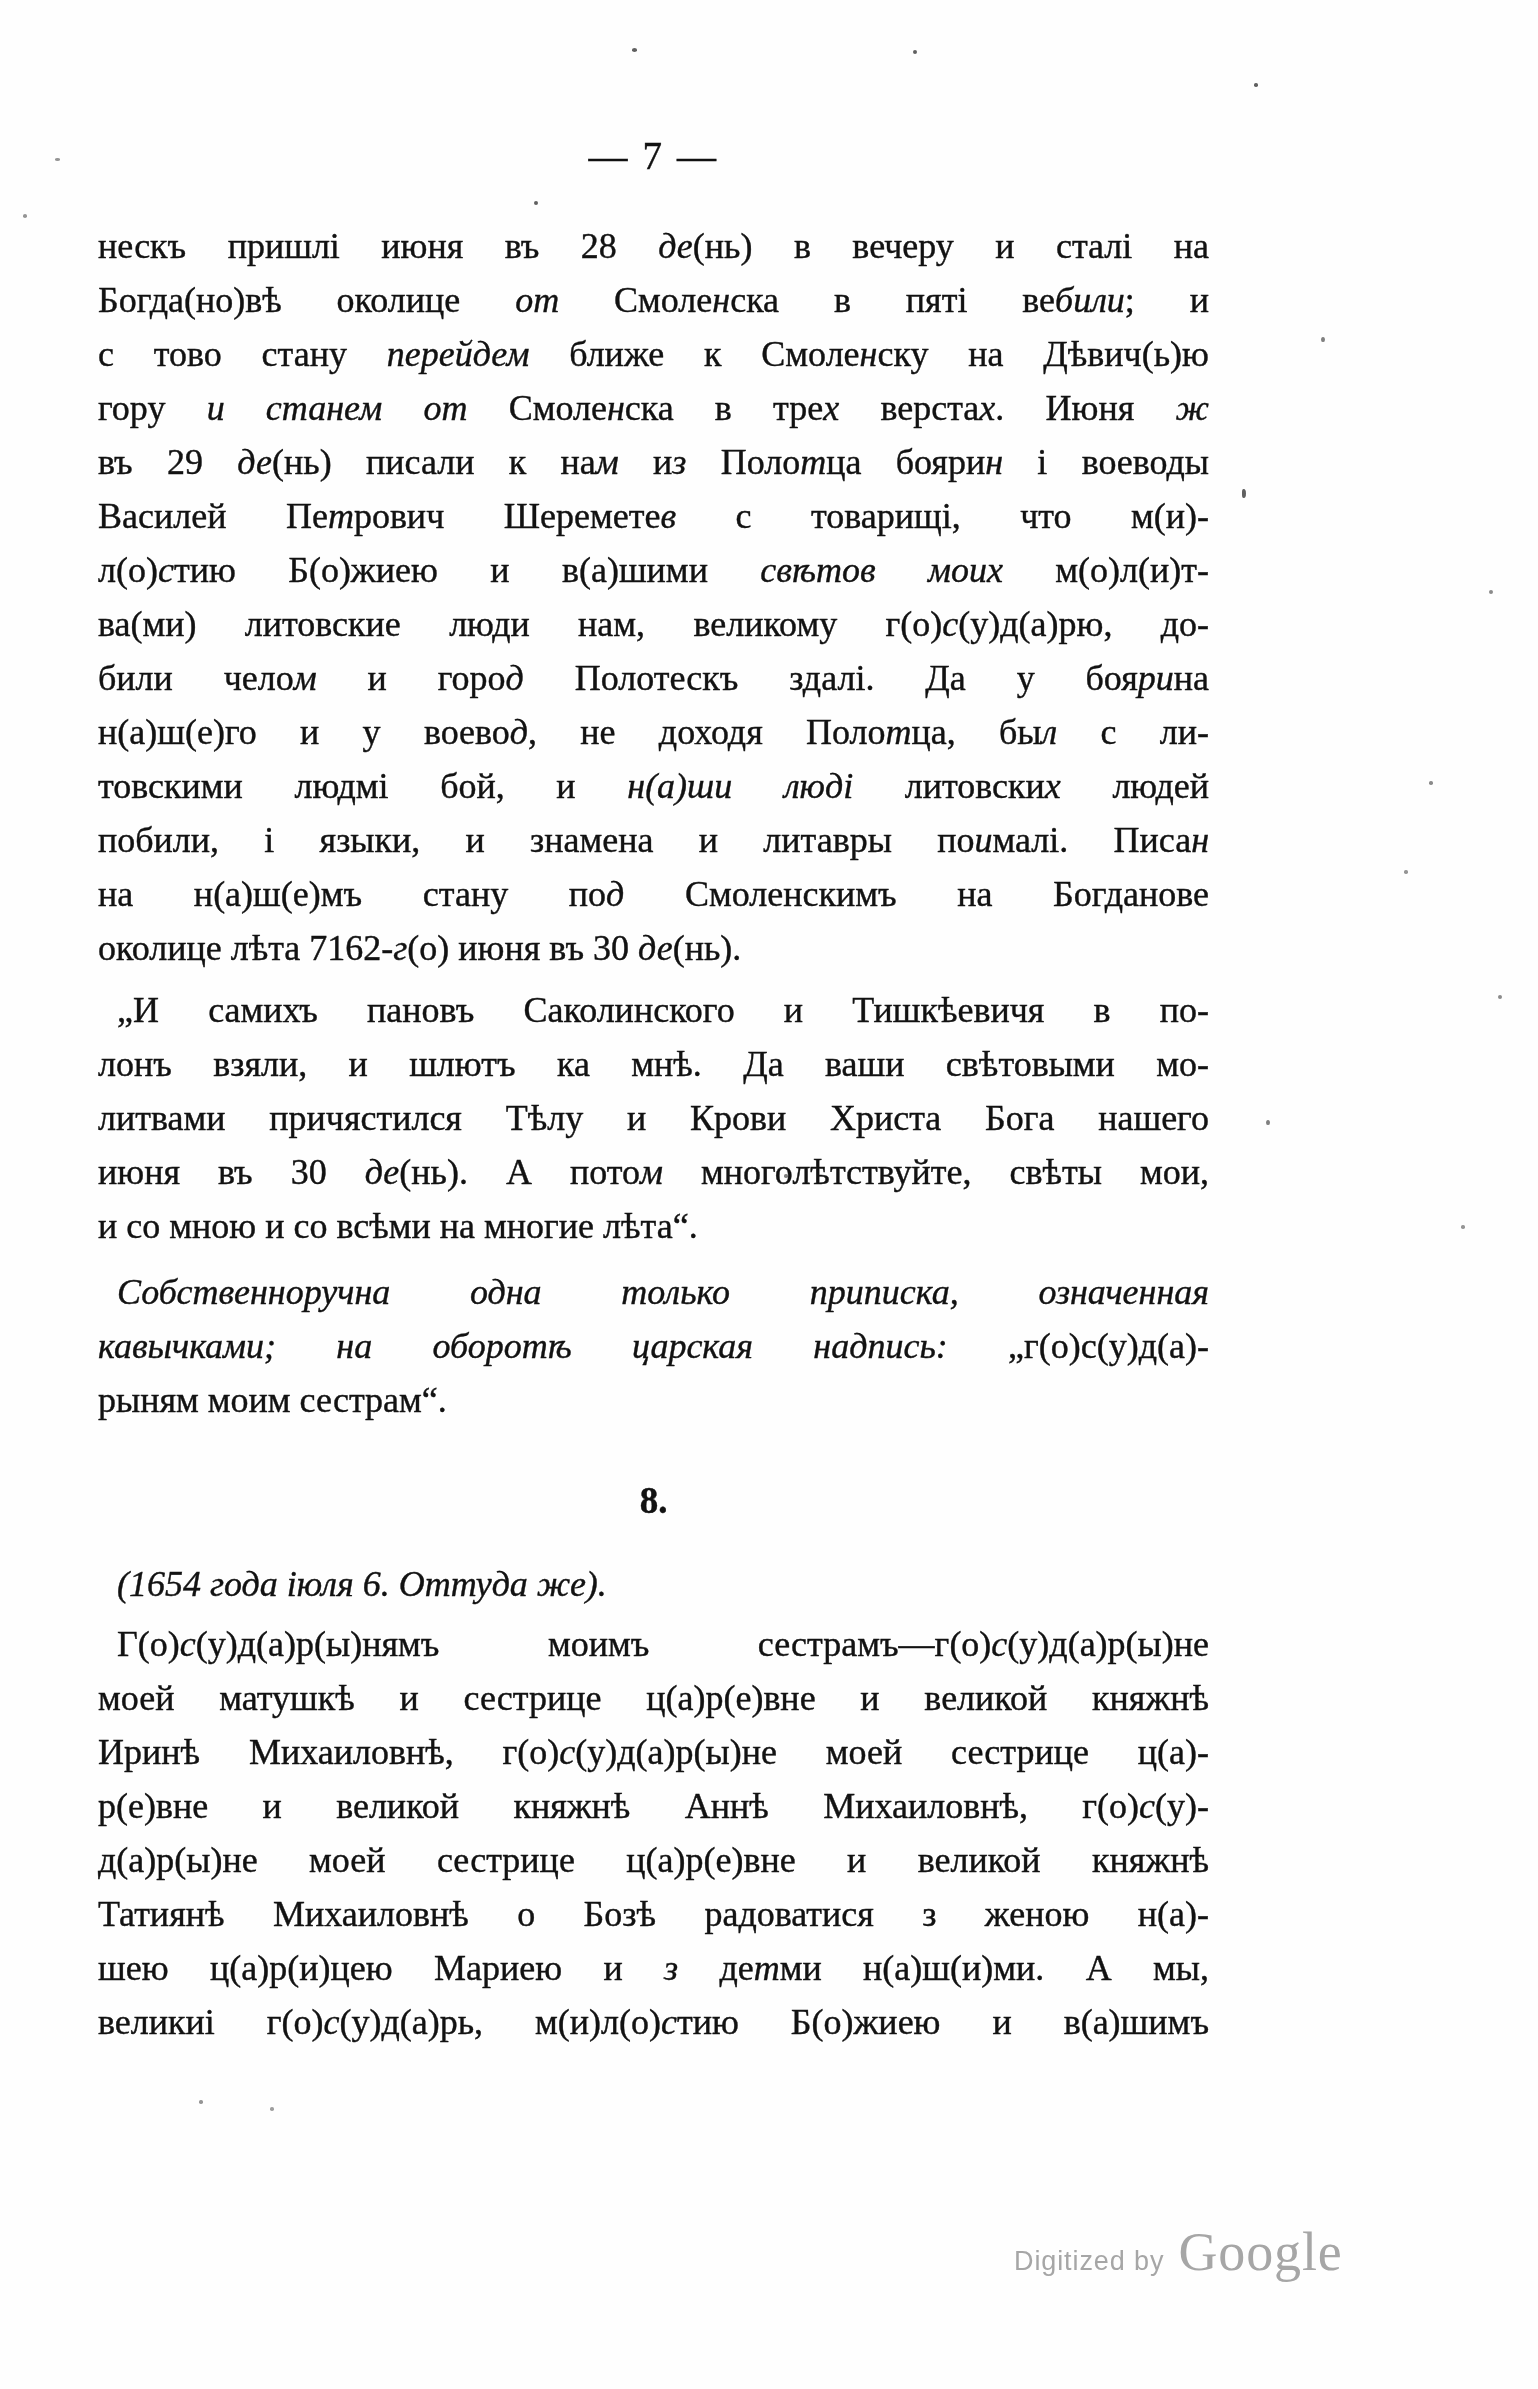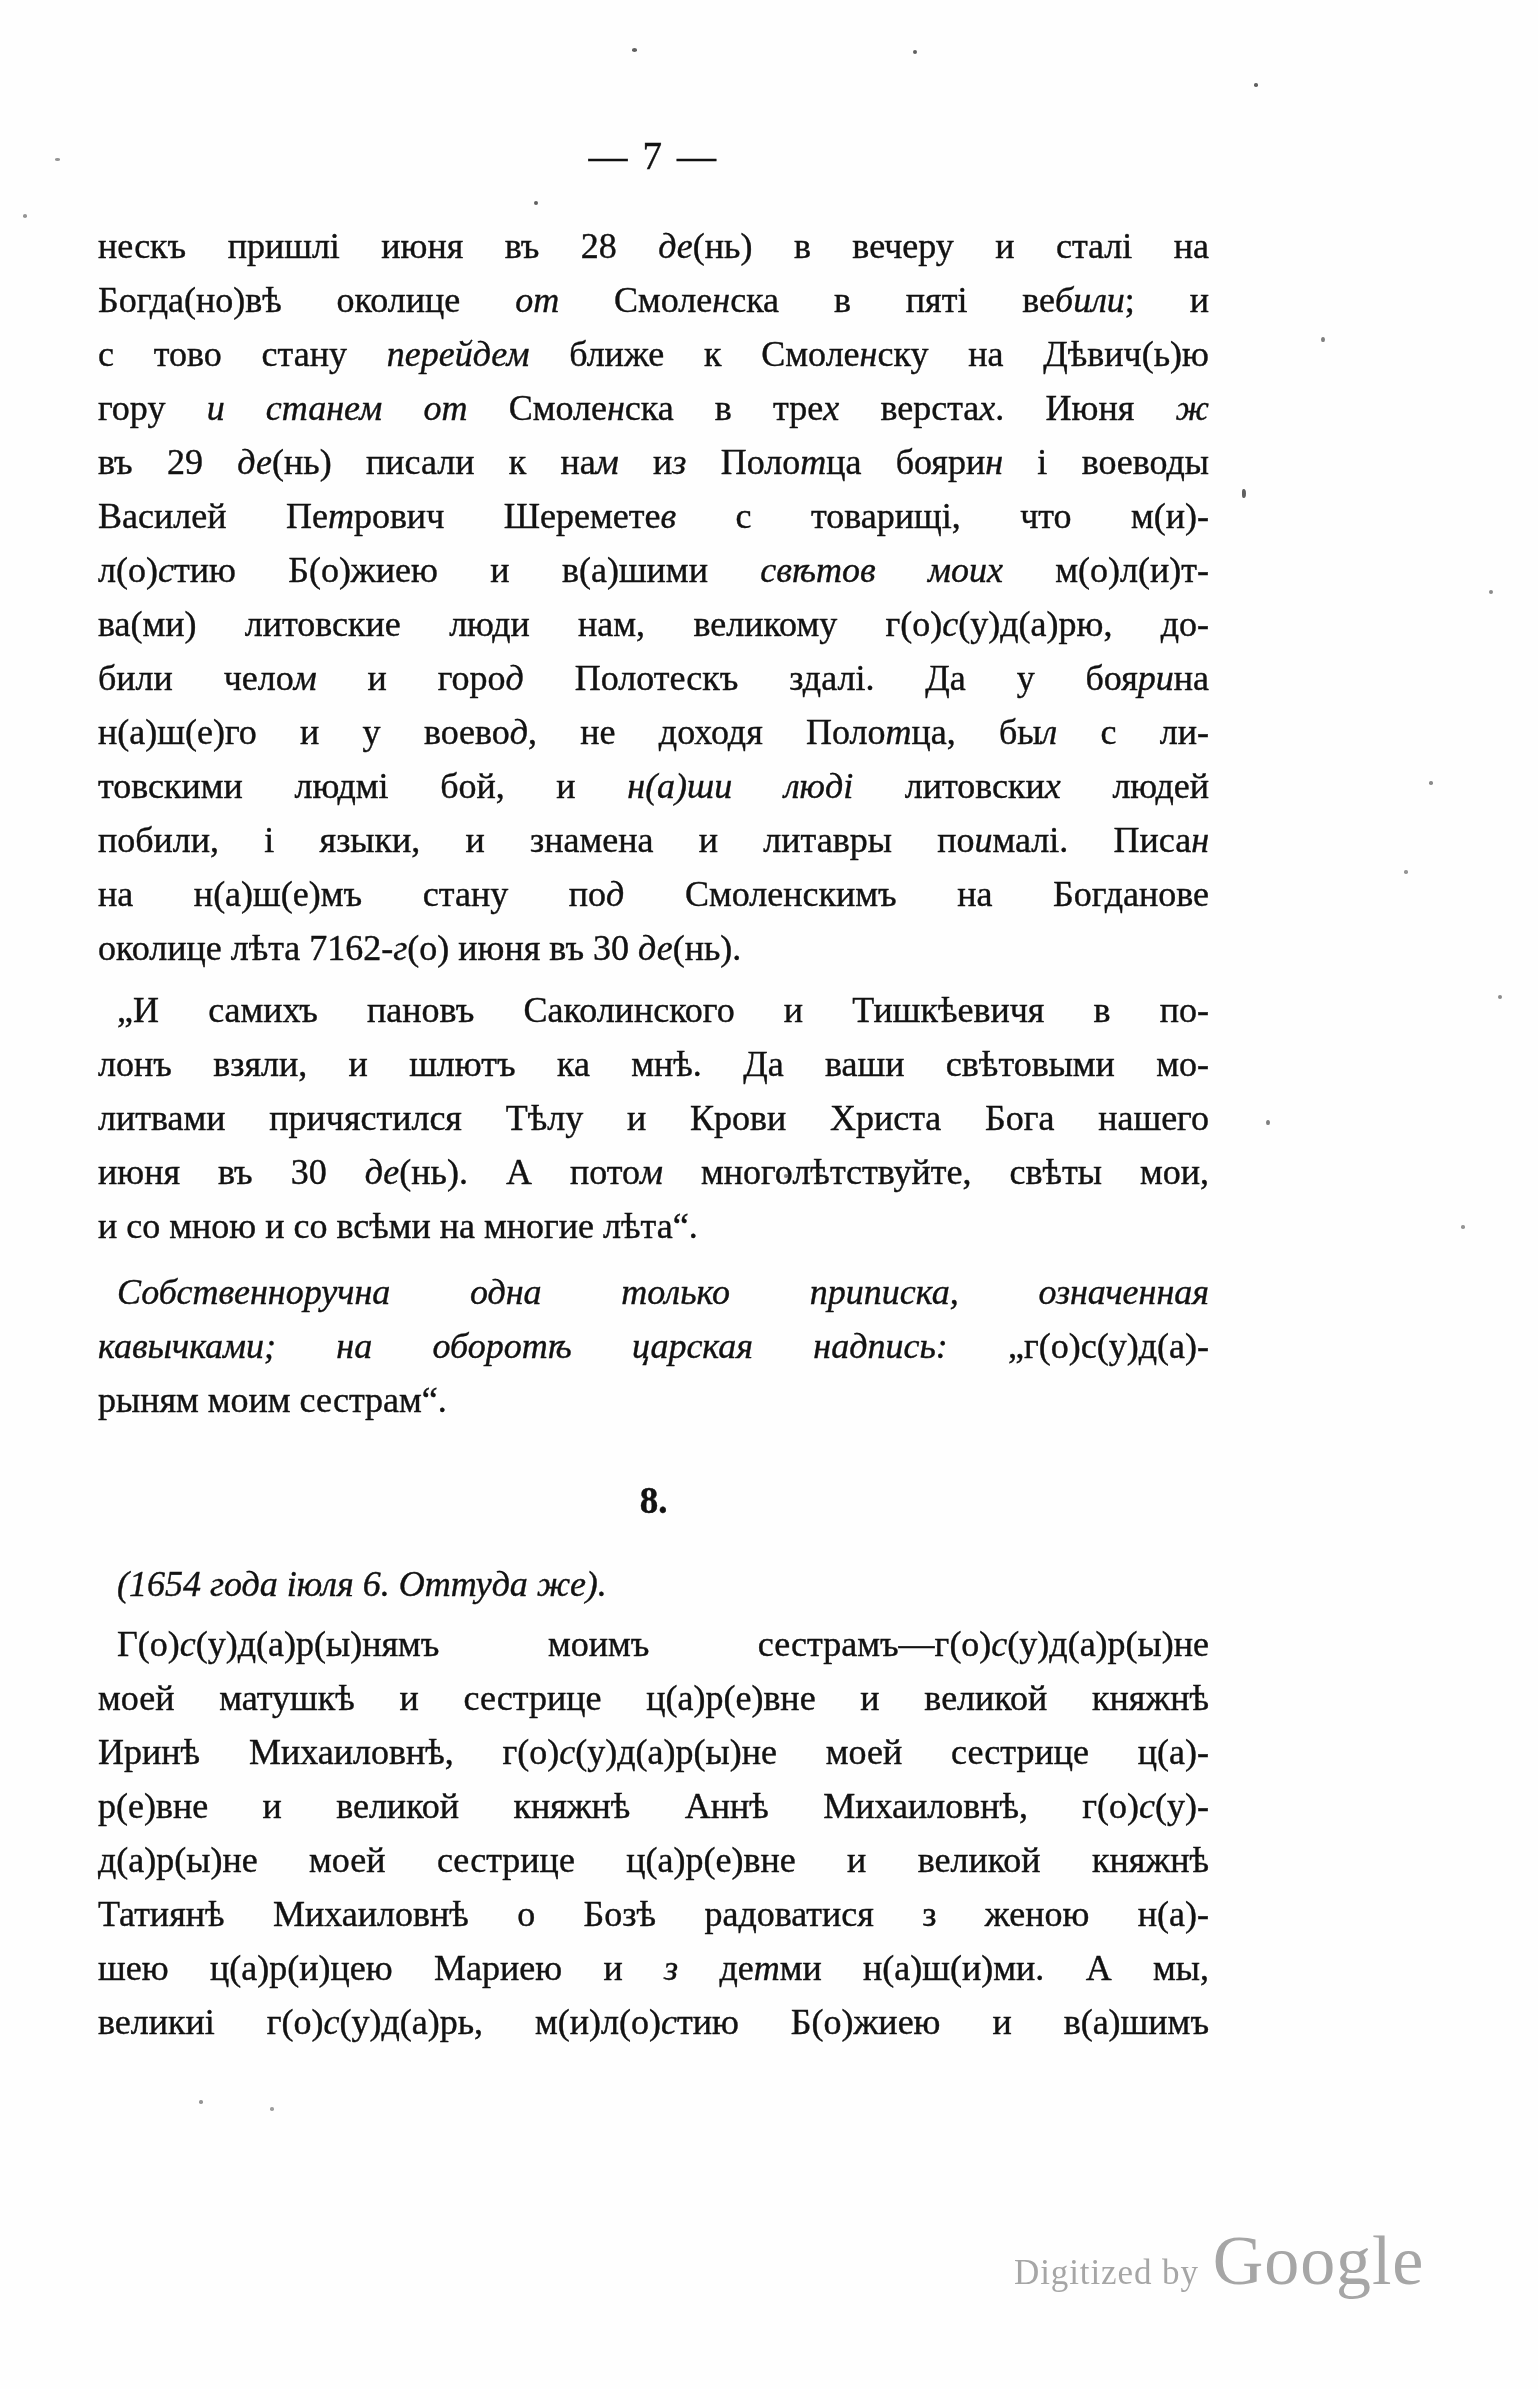--- a/index.html
+++ b/index.html
@@ -69,27 +69,27 @@
     position: absolute;
     left: 1014px;
     top: 2221px;
     display: flex;
     align-items: baseline;
     gap: 14px;
     color: var(--wm, #a6a6a6);
     white-space: nowrap;
   }
   .wm-prefix {
-    font-family: Liberation Serif, serif;
-    font-size: 35px;
+    font-family: Liberation Sans, sans-serif;
+    font-size: 27px;
     letter-spacing: 0.9px;
   }
   .wm-logo {
     font-family: "Liberation Serif", "DejaVu Serif", serif;
-    font-size: 70px;
+    font-size: 54px;
     letter-spacing: 0.9px;
   }
   
   .speck {
     position: absolute;
     background: #2b2b2b;
     border-radius: 50%;
     opacity: 0.75;
   }
 </style>

